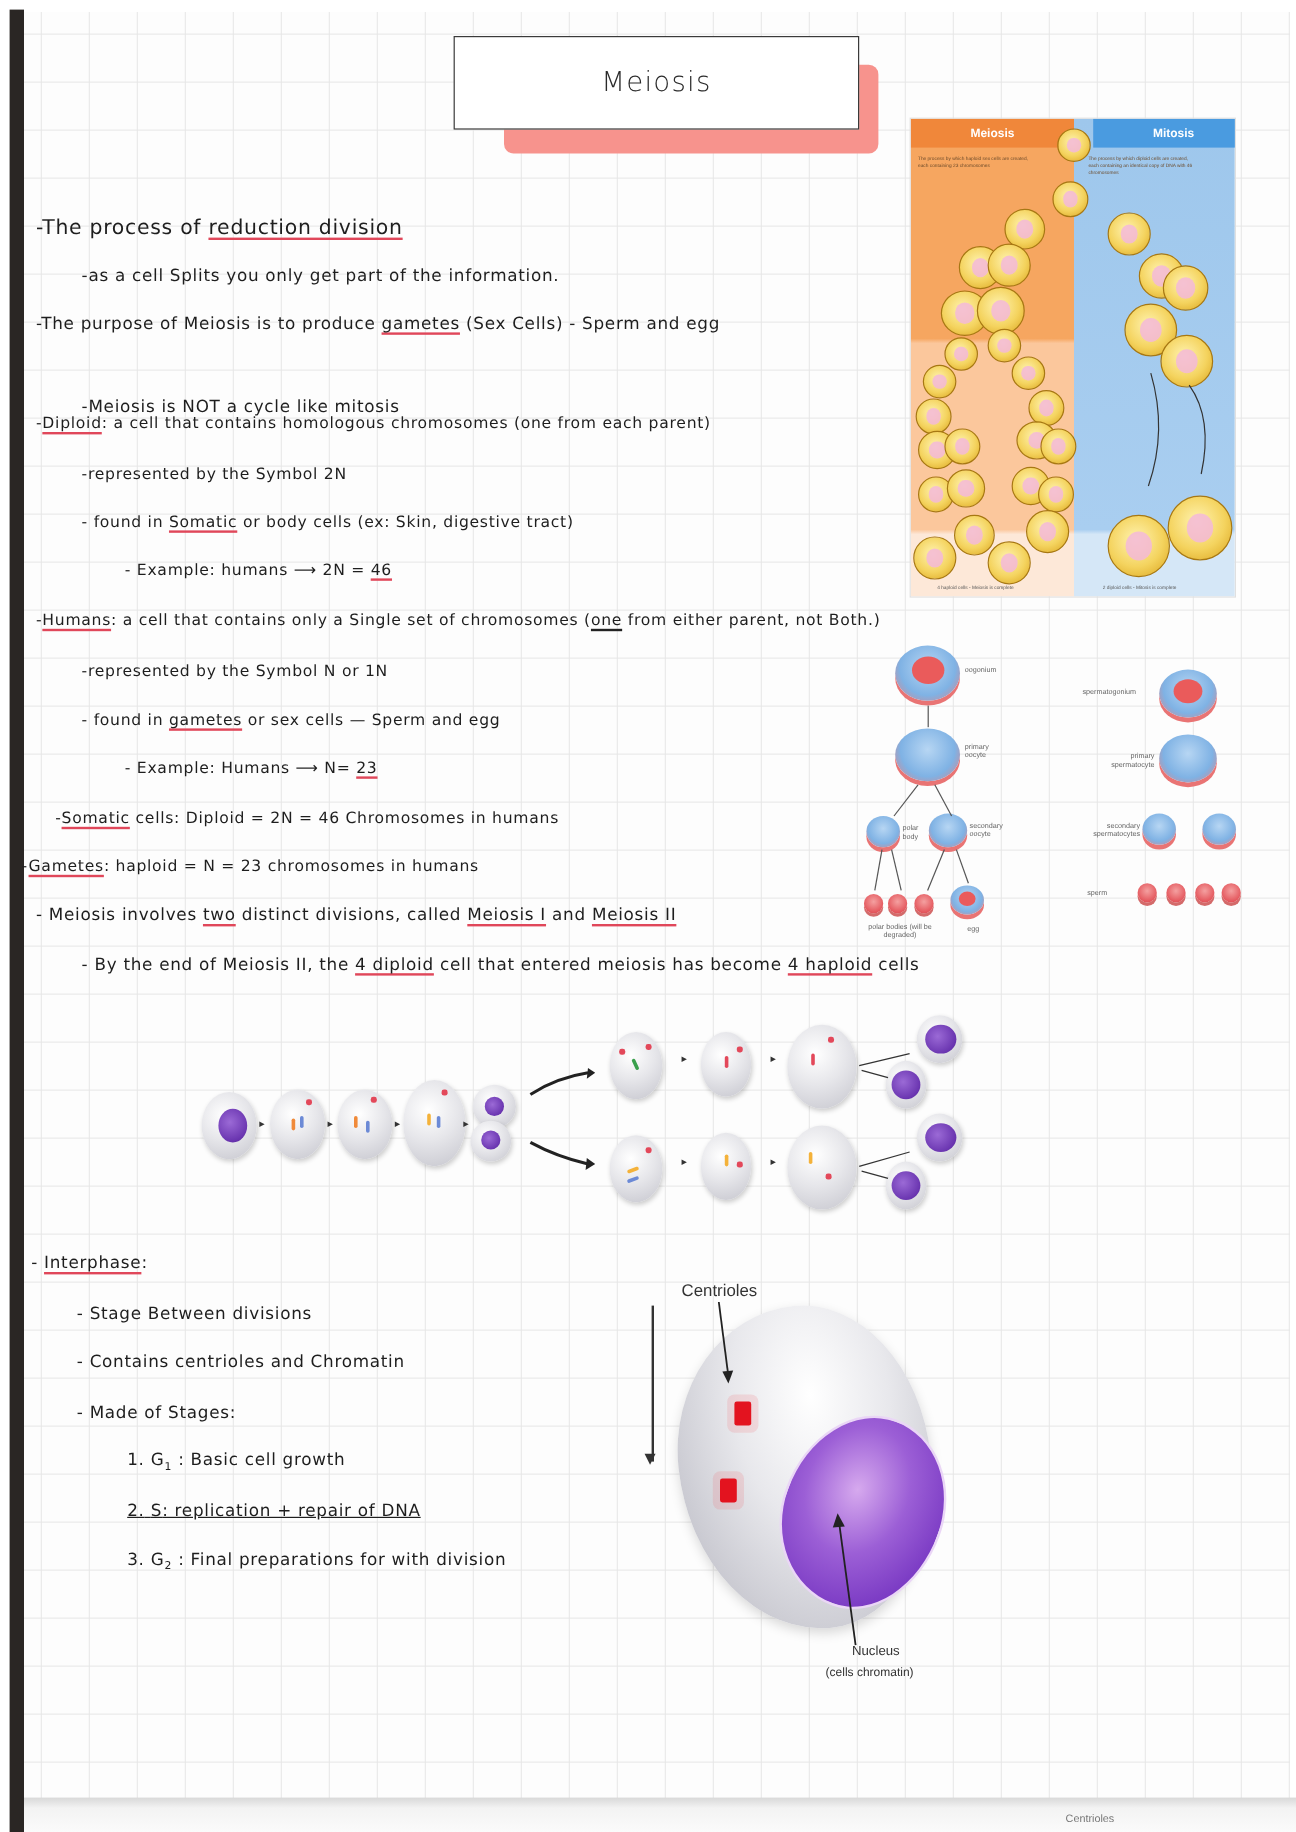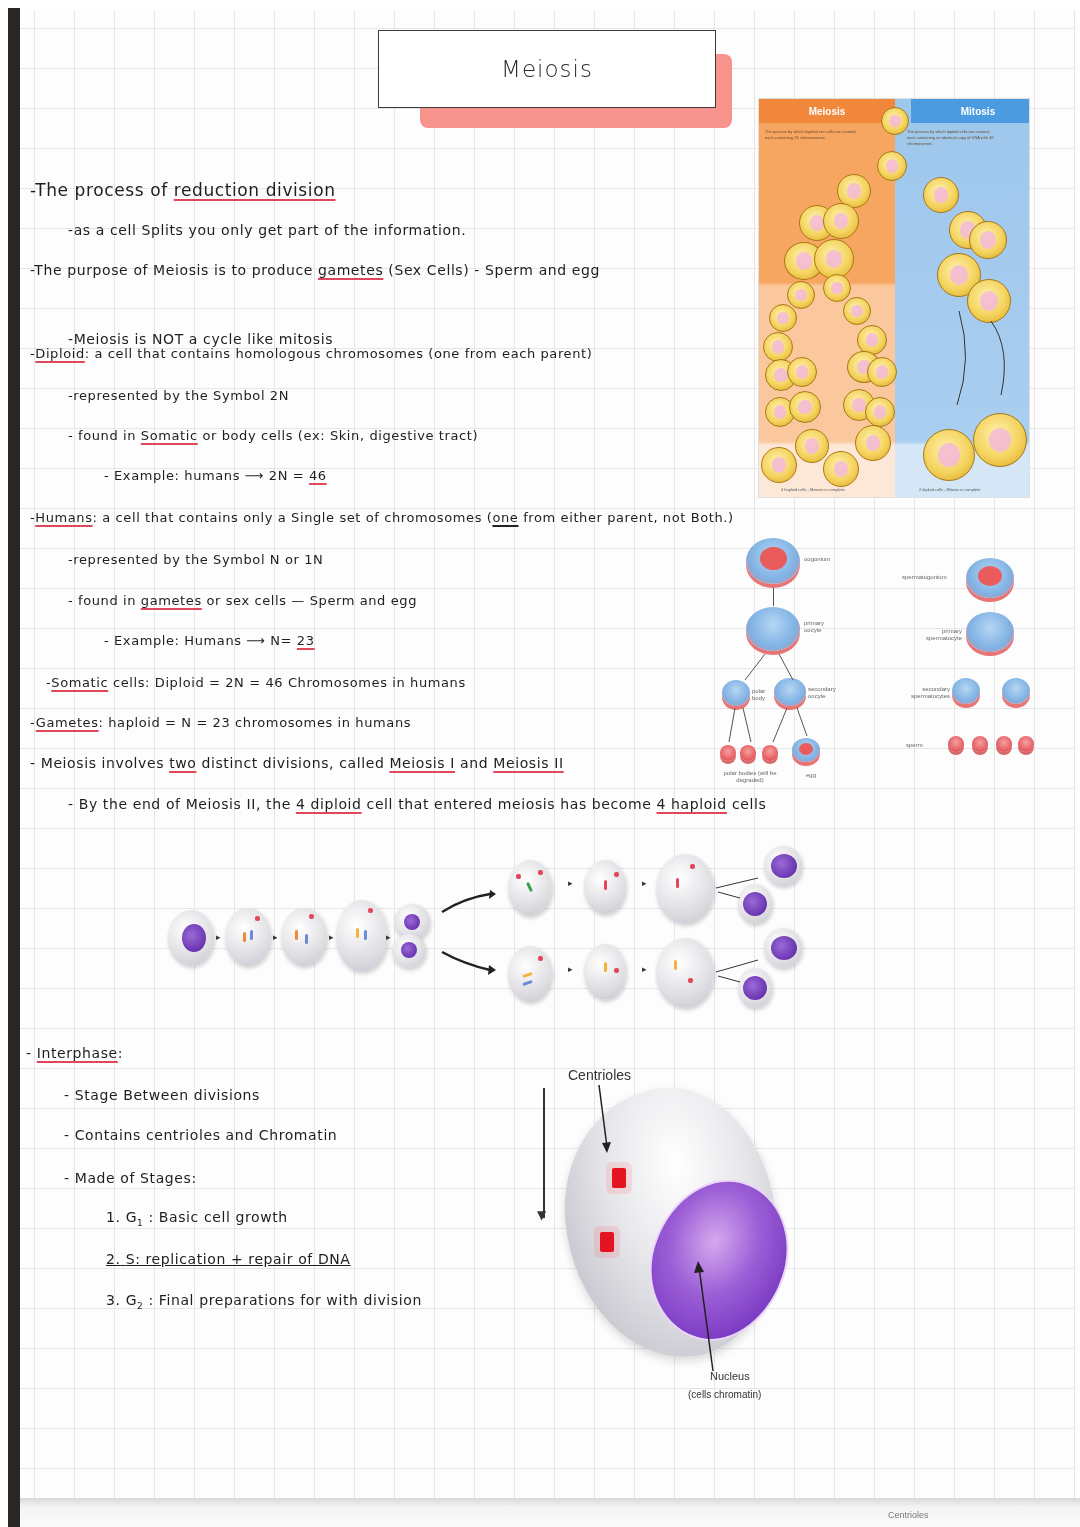--- a/index.html
+++ b/index.html
@@ -199,21 +199,21 @@
 <div class="line" style="left:68px;top:593px;font-size:13px;">
   <span>- found  in </span><span class="u">gametes</span><span>  or  sex cells — Sperm  and  egg</span>
 </div>
 <div class="line" style="left:104px;top:633px;font-size:13px;">
   <span>- Example:  Humans  ⟶  N= </span><span class="u">23</span>
 </div>
 
 <div class="line" style="left:30px;top:675px;font-size:13px;margin-left:16px;">
   <span>-</span><span class="u">Somatic</span><span> cells:   Diploid = 2N = 46   Chromosomes  in humans</span>
 </div>
-<div class="line" style="left:30px;top:715px;font-size:13px;">
+<div class="line" style="left:18px;top:715px;font-size:13px;">
   <span>-</span><span class="u">Gametes</span><span>:  haploid = N = 23  chromosomes  in  humans</span>
 </div>
 <div class="line" style="left:30px;top:755px;">
   <span>- Meiosis  involves </span><span class="u">two</span><span>  distinct  divisions, called </span><span class="u">Meiosis I</span><span>  and  </span><span class="u">Meiosis II</span>
 </div>
 <div class="line" style="left:68px;top:796px;">
   <span>- By  the  end  of  Meiosis II,  the  </span><span class="u">4 diploid</span><span>  cell  that  entered   meiosis  has  become  </span><span class="u">4 haploid</span><span>  cells</span>
 </div>
 
 <div class="line" style="left:26px;top:1045px;">

